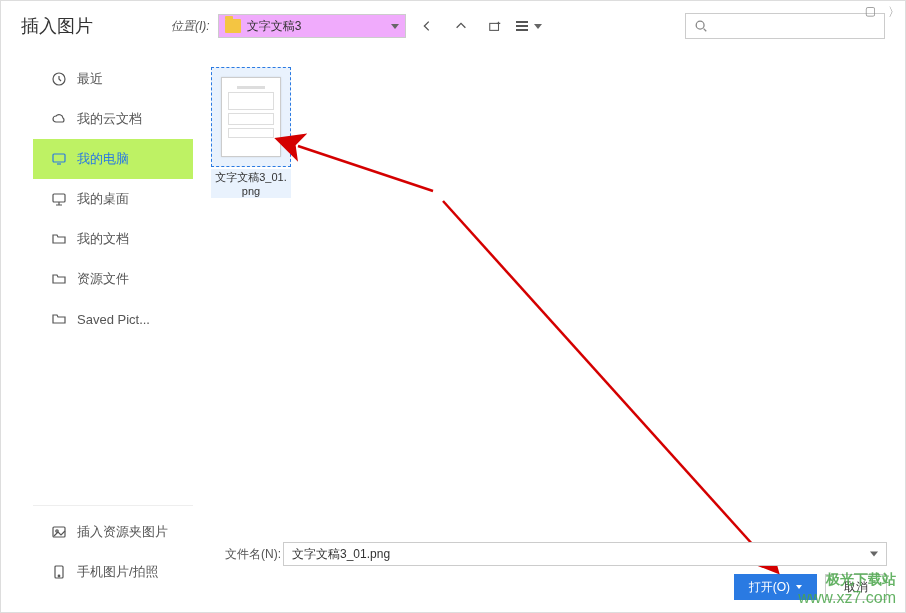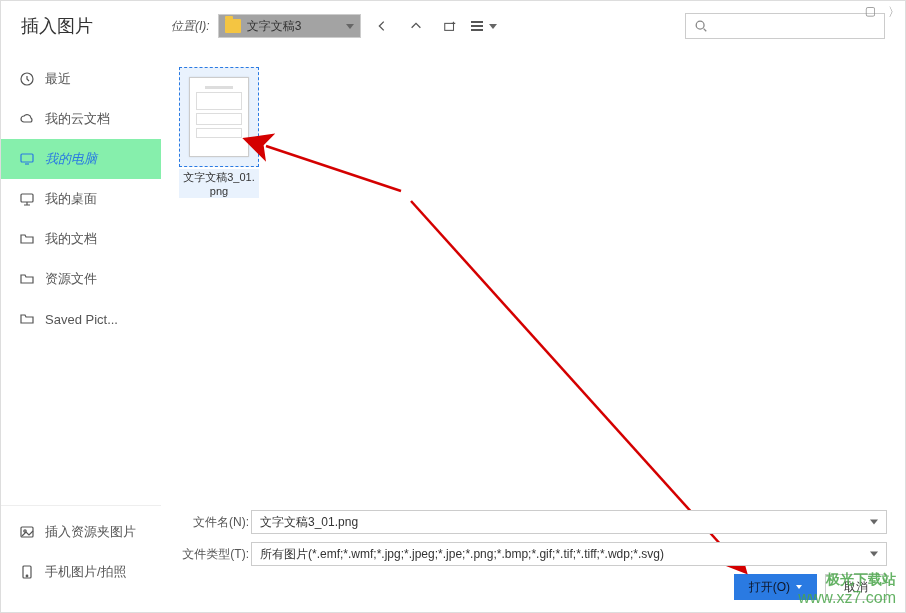--- a/index.html
+++ b/index.html
@@ -37,24 +37,24 @@
       align-items: center;
       gap: 8px;
       flex: 1;
     }
     .loc-label { color: #555; font-style: italic; }
     .folder-select {
       display: flex;
       align-items: center;
       border: 1px solid #ccc;
       height: 24px;
-      width: 143px;
+      width: 188px;
       padding: 0 6px;
       gap: 6px;
-      background: #a3a3a3;
+      background: #f0abfc;
     }
     .folder-icon {
       width: 16px; height: 14px;
       background: #f4c542;
       border-radius: 1px;
       position: relative;
     }
     .folder-icon::before {
       content: "";
       position: absolute;
@@ -94,43 +94,43 @@
       position: absolute;
       top: 4px; right: 6px;
       display: flex;
       gap: 12px;
       color: #888;
     }
     .main-area {
       flex: 1;
       display: flex;
       overflow: hidden;
+      margin-left: 32px;
     }
     .sidebar {
       width: 160px;
       border-right: none;
       padding-top: 8px;
       display: flex;
       flex-direction: column;
     }
     .sidebar-top { flex: 1; }
     .sidebar-item {
       display: flex;
       align-items: center;
       gap: 10px;
       height: 40px;
       padding: 0 18px;
       color: #555;
       cursor: pointer;
       font-size: 13px;
     }
     .sidebar-item.active {
-      background: #86efac;
+      background: #bef264;
       color: #2a7ae2;
-      font-style: italic;
     }
     .sidebar-item svg { width: 16px; height: 16px; flex-shrink: 0; }
     .sidebar-bottom {
       border-top: 1px solid #eee;
       padding-top: 6px;
       padding-bottom: 20px;
     }
     .content {
       flex: 1;
       display: flex;
@@ -233,21 +233,21 @@
       background: #fff;
       display: flex;
       align-items: center;
       justify-content: center;
       cursor: pointer;
       font-size: 12px;
       gap: 4px;
     }
     .btn.primary {
       background: #2a7ae2;
-      color: #0f172a;
+      color: #ffffff;
       border-color: #2a7ae2;
       padding: 0 14px;
     }
     .btn.primary .chev {
       width: 0; height: 0;
       border-left: 3px solid transparent;
       border-right: 3px solid transparent;
       border-top: 4px solid #fff;
       margin-left: 2px;
     }
@@ -436,27 +436,20 @@
       </svg>
 
       <div class="bottom-panel">
         <div class="form-row">
           <span class="form-label">文件名(N):</span>
           <div class="form-select">
             <span>文字文稿3_01.png</span>
             <span class="chevron-down"></span>
           </div>
         </div>
-        <div class="form-row">
-          <span class="form-label">文件类型(T):</span>
-          <div class="form-select">
-            <span>所有图片(*.emf;*.wmf;*.jpg;*.jpeg;*.jpe;*.png;*.bmp;*.gif;*.tif;*.tiff;*.wdp;*.svg)</span>
-            <span class="chevron-down"></span>
-          </div>
-        </div>
         <div class="button-row">
           <div class="btn primary">
             <span>打开(O)</span>
             <span class="chev"></span>
           </div>
           <div class="btn">
             <span>取消</span>
           </div>
         </div>
       </div>

